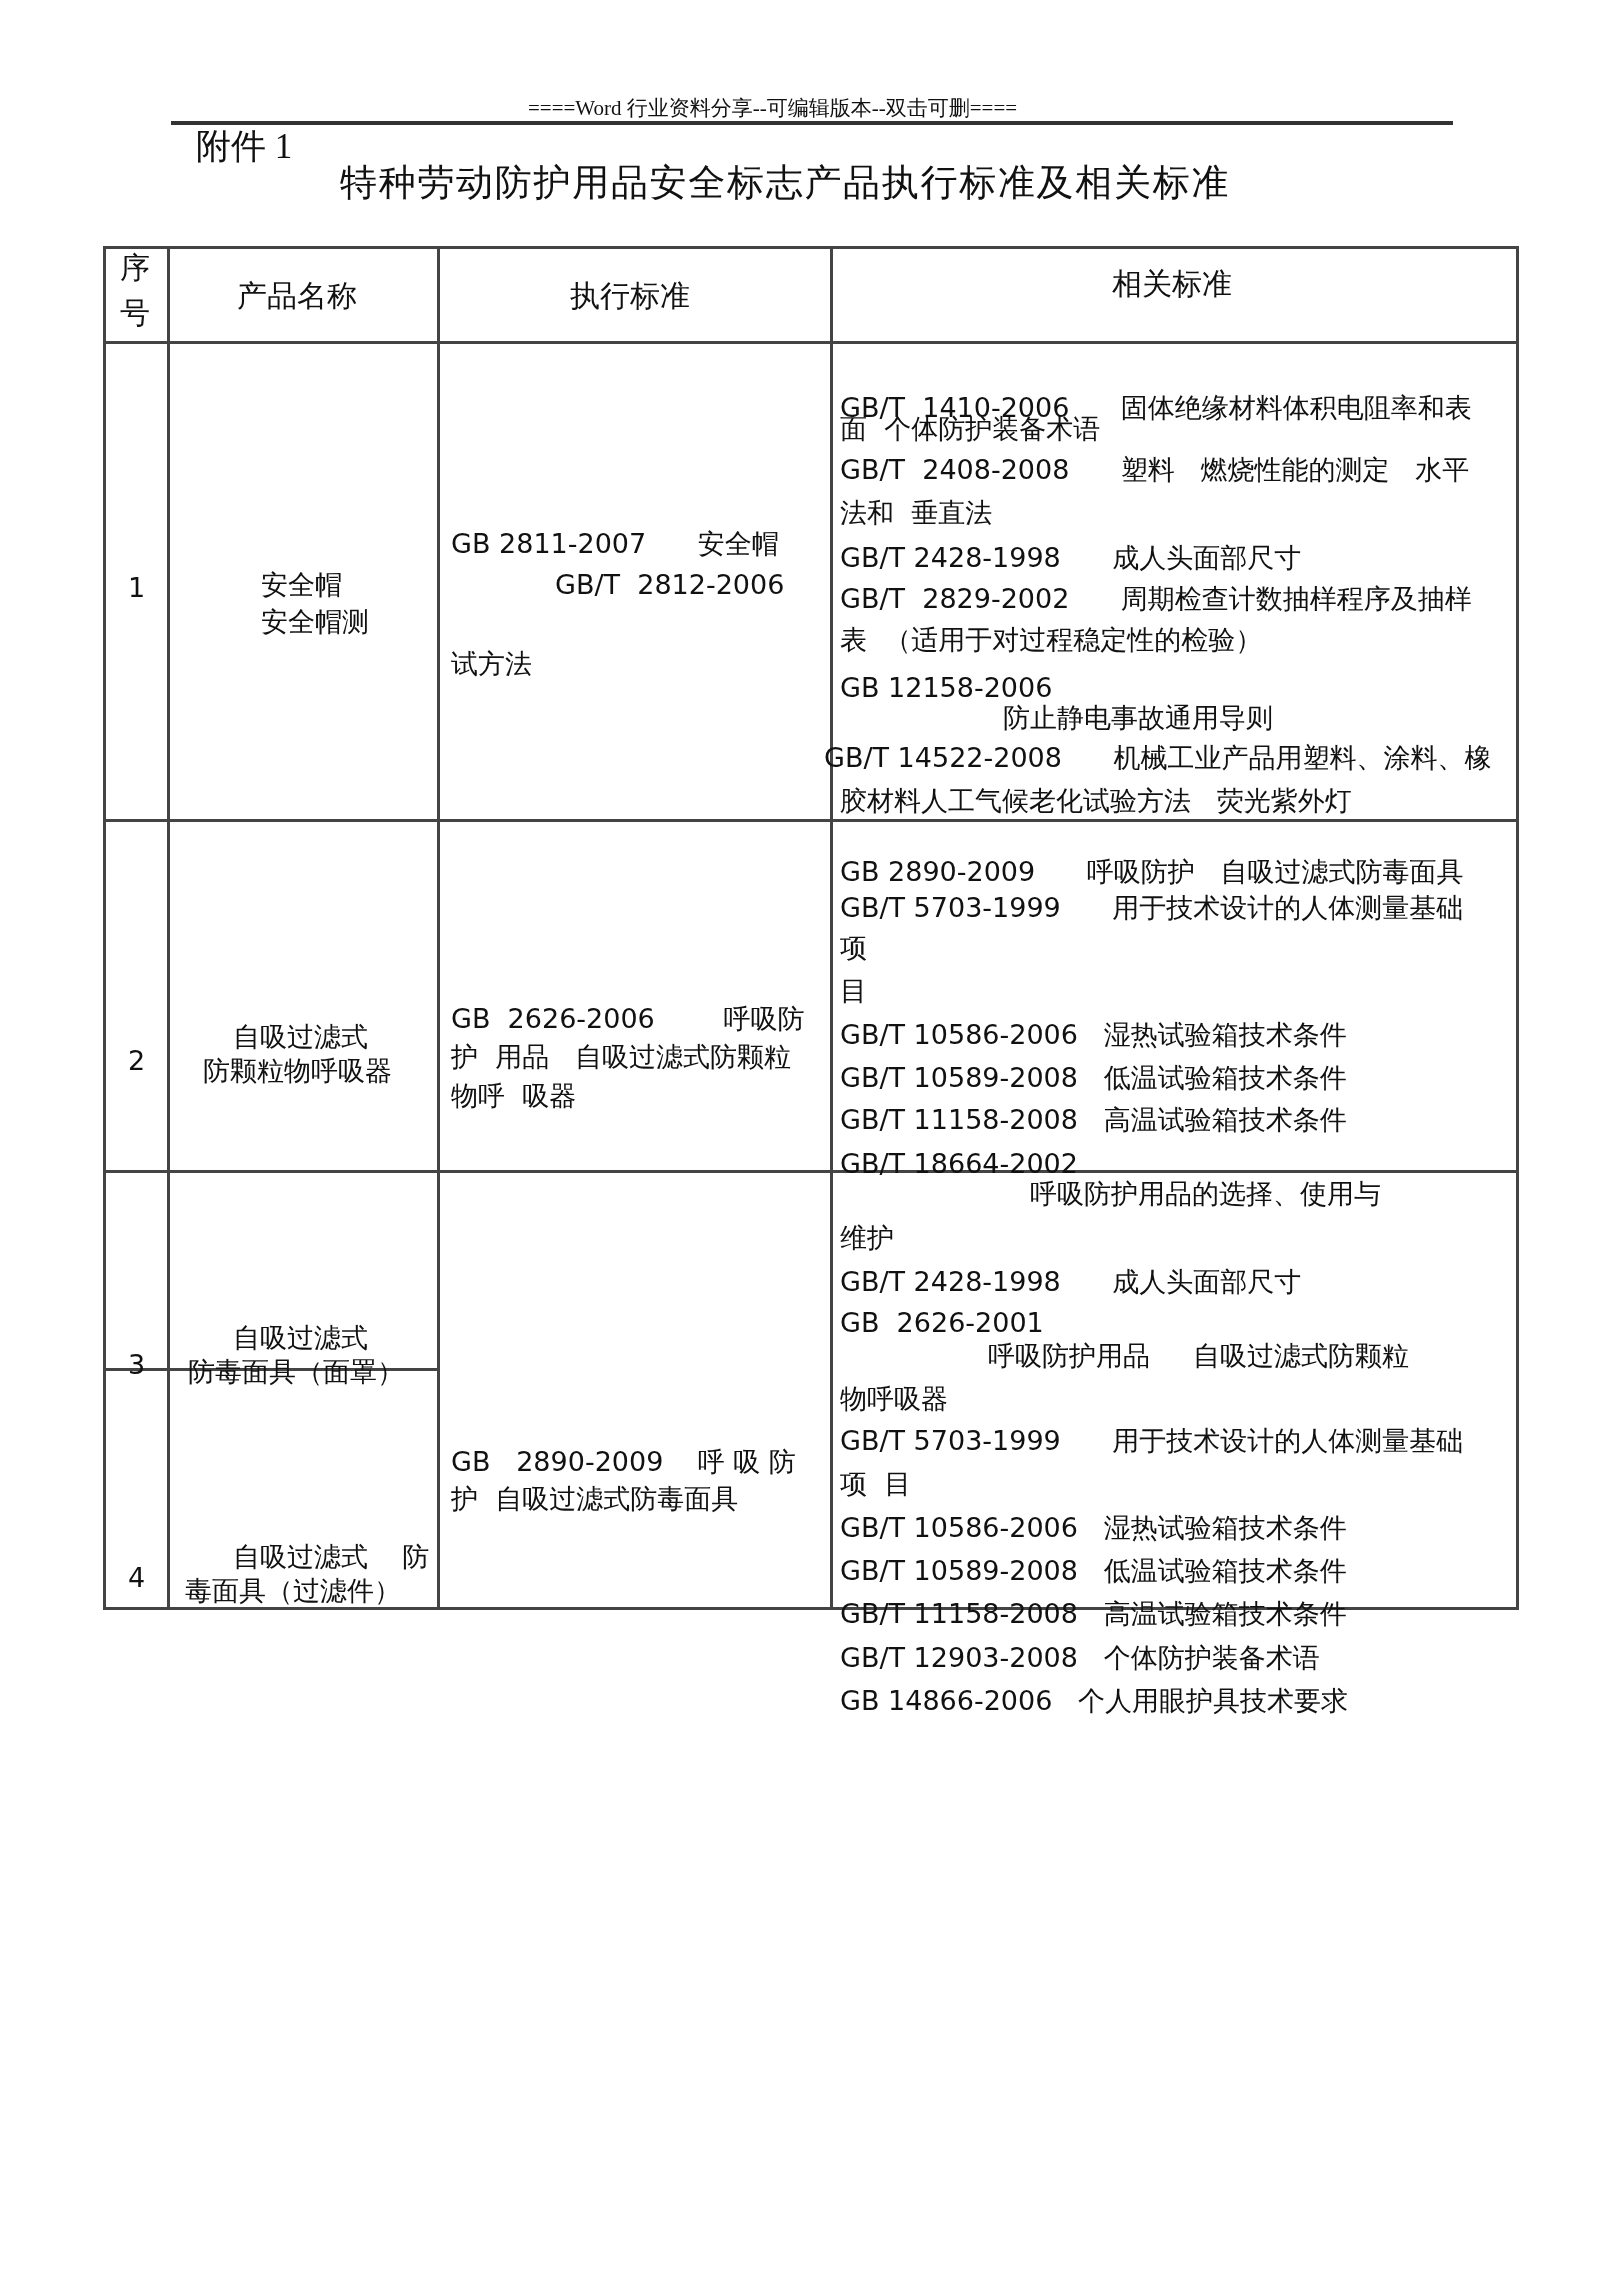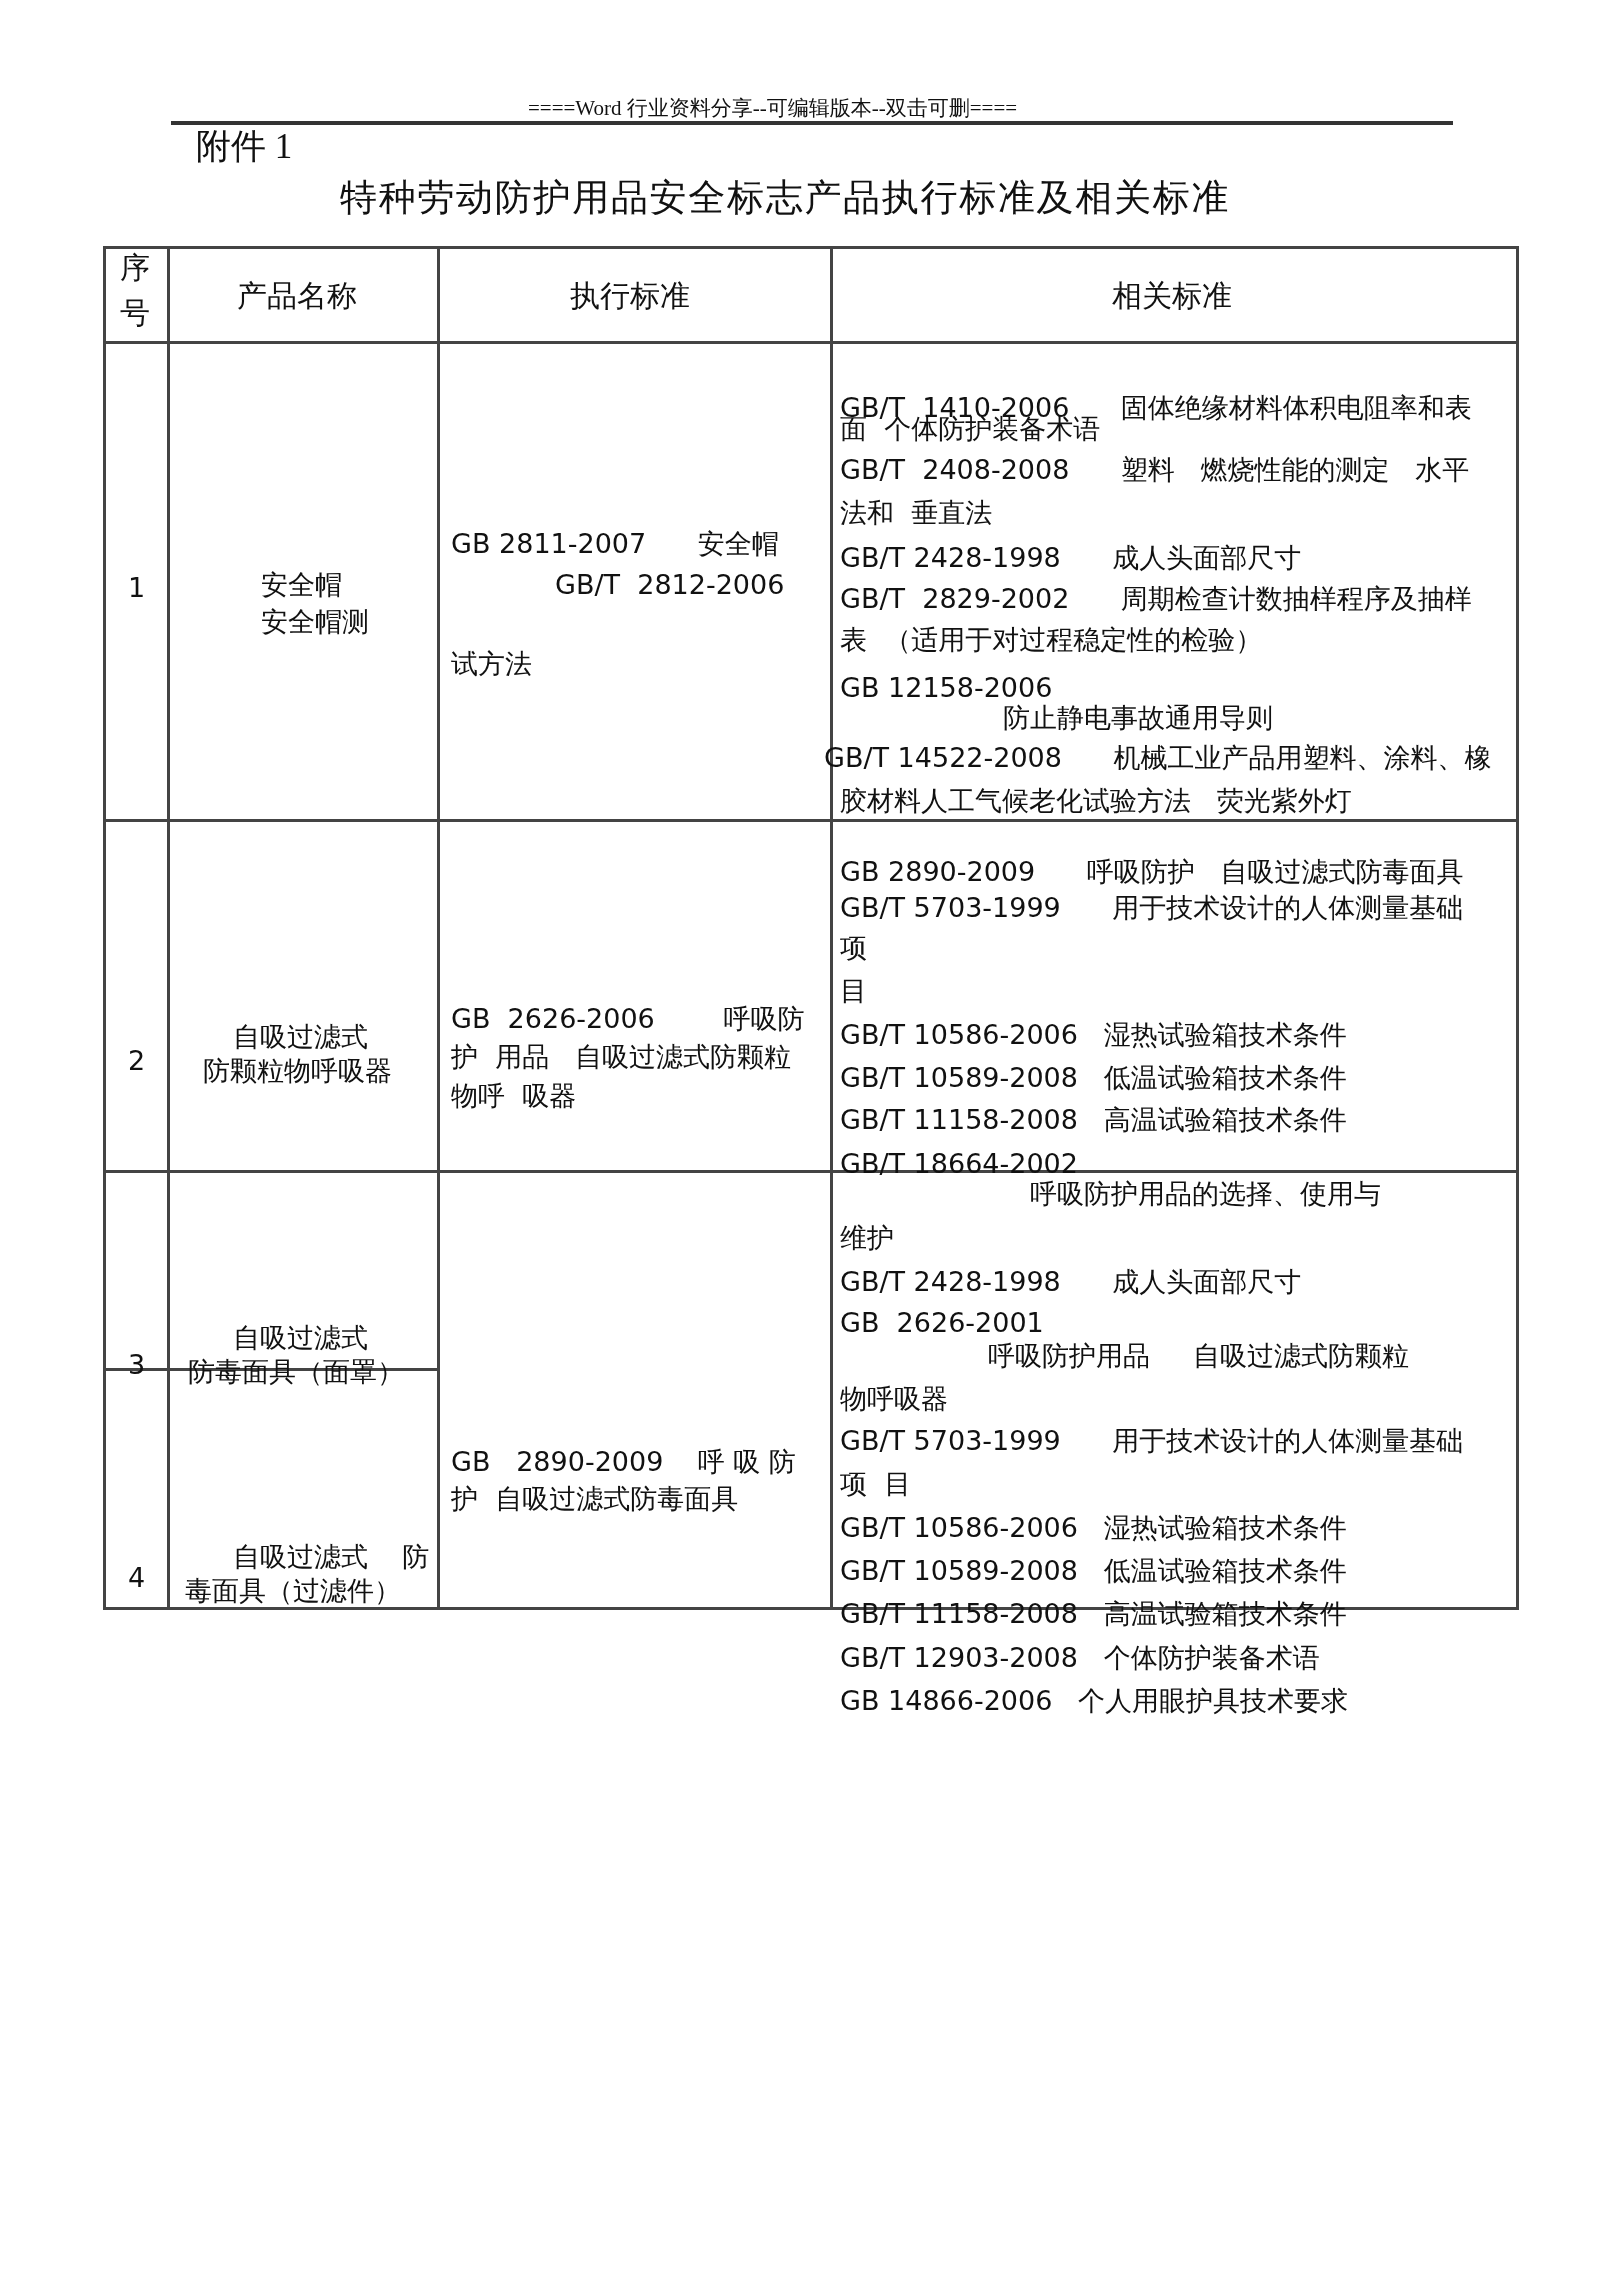--- a/index.html
+++ b/index.html
@@ -14,21 +14,21 @@
   .th { font-size:30px; }
   .cell { font-size:27px; }
   .rel { font-size:27px; }
 </style>
 </head>
 <body>
 
 <div class="abs doc-header" style="left:528px; top:98px;">====Word 行业资料分享--可编辑版本--双击可删====</div>
 <div class="hline" style="left:171px; top:121px; width:1282px; height:3.5px; background:#333;"></div>
 <div class="abs attach" style="left:196px; top:129px;">附件 1</div>
-<div class="abs title" style="left:340px; top:179px;">特种劳动防护用品安全标志产品执行标准及相关标准</div>
+<div class="abs title" style="left:340px; top:164px;">特种劳动防护用品安全标志产品执行标准及相关标准</div>
 
 <div>
 
   <div class="hline" style="left:103px; top:246px; width:1416px;"></div>
   <div class="hline" style="left:103px; top:341px; width:1416px;"></div>
   <div class="hline" style="left:103px; top:819px; width:1416px;"></div>
   <div class="hline" style="left:103px; top:1170px; width:1416px;"></div>
   <div class="hline" style="left:103px; top:1368px; width:335px;"></div>
   <div class="hline" style="left:103px; top:1607px; width:1416px;"></div>
 
@@ -36,21 +36,21 @@
   <div class="vline" style="left:167px; top:246px; height:1364px;"></div>
   <div class="vline" style="left:437px; top:246px; height:1364px;"></div>
   <div class="vline" style="left:830px; top:246px; height:1364px;"></div>
   <div class="vline" style="left:1516px; top:246px; height:1364px;"></div>
 
   <div>
     <div class="abs th" style="left:120px; top:253px;">序</div>
     <div class="abs th" style="left:120px; top:298px;">号</div>
     <div class="abs th" style="left:237px; top:281px;">产品名称</div>
     <div class="abs th" style="left:570px; top:281px;">执行标准</div>
-    <div class="abs th" style="left:1112px; top:281px;">相关标准</div>
+    <div class="abs th" style="left:1112px; top:269px;">相关标准</div>
   </div>
 
   <div>
     <div class="abs cell" style="left:128px; top:574px;">1</div>
     <div class="abs cell" style="left:261px; top:571px;">安全帽</div>
     <div class="abs cell" style="left:261px; top:608px;">安全帽测</div>
     <div class="abs cell" style="left:451px; top:530px;">GB 2811-2007      安全帽</div>
     <div class="abs cell" style="left:555px; top:571px;">GB/T  2812-2006</div>
     <div class="abs cell" style="left:451px; top:650px;">试方法</div>
 

